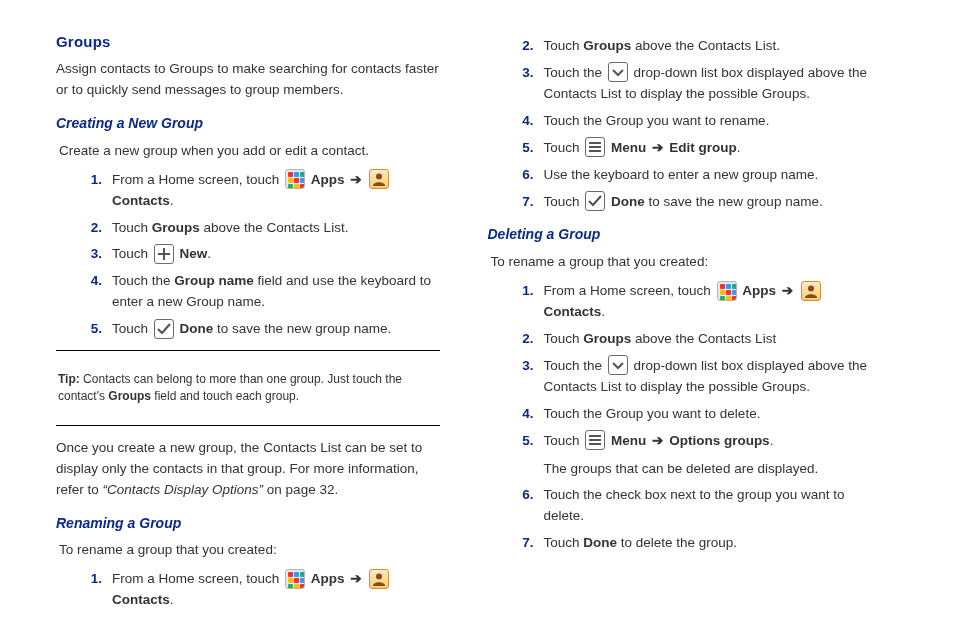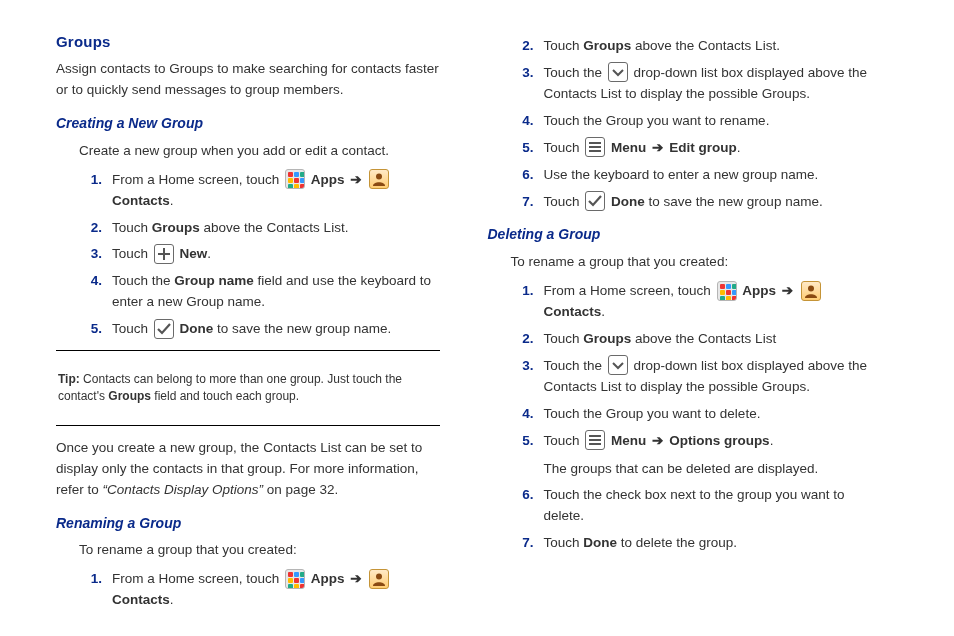--- a/index.html
+++ b/index.html
@@ -43,21 +43,21 @@
     font-size: 14px;
     font-style: italic;
     font-weight: bold;
     margin: 12px 0 6px 0;
   }
   .col p {
     margin: 6px 0 8px 0;
     font-family: "Helvetica Neue", Arial, sans-serif;
   }
   .col p.indent1 {
-    margin-left: 23px;
+    margin-left: 3px;
   }
   .col p.intro {
     margin-left: 0;
   }
   .ol {
     margin: 4px 0 8px 20px;
   }
   .li {
     display: flex;
     margin: 6px 0;

